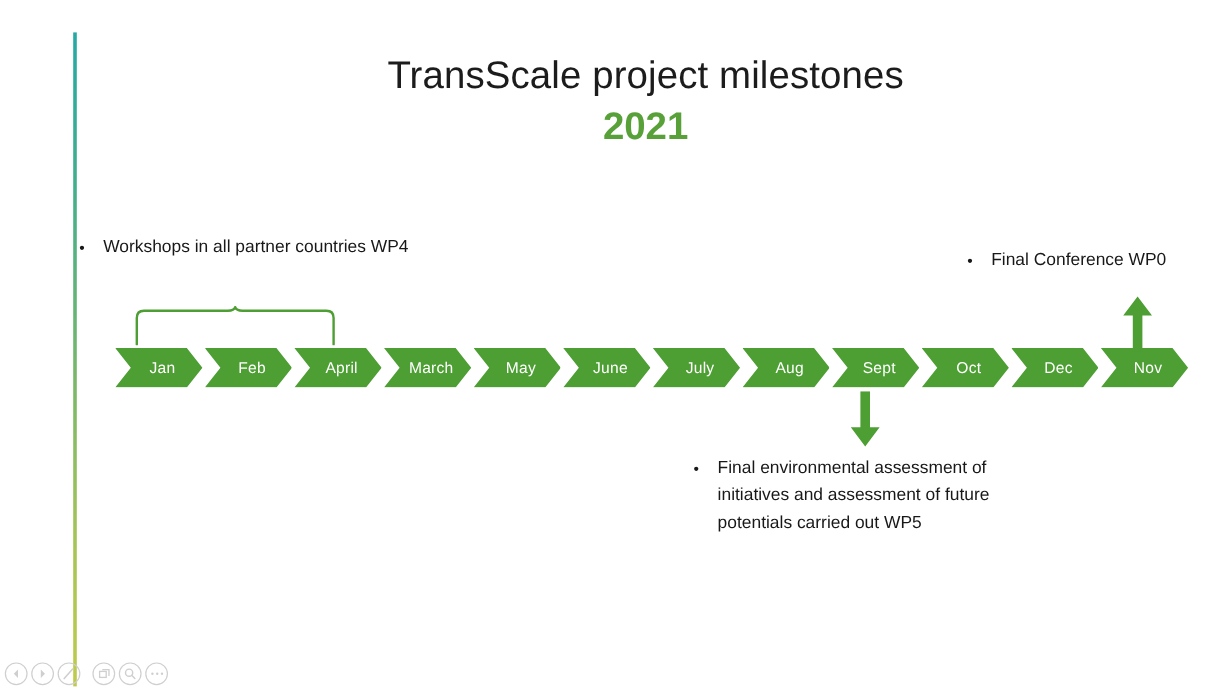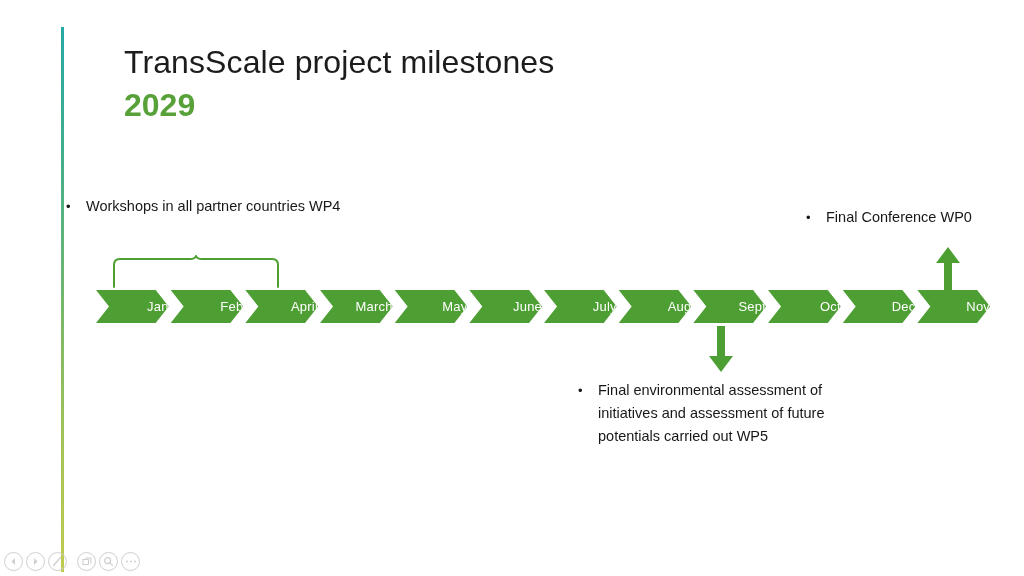--- a/index.html
+++ b/index.html
@@ -22,24 +22,24 @@
     left: 61px;
     top: 27px;
     width: 3px;
     height: 545px;
     background: linear-gradient(to bottom, #25a9a6 0%, #3fae8e 22%, #77b76a 52%, #a6c456 78%, #c0cb4c 100%);
   }
 
   
   .title-block {
     position: absolute;
-    left: 124px;
+    left: 108px;
     top: 40px;
     width: 860px;
-    text-align: left;
+    text-align: center;
   }
   .title-main {
     font-size: 32px;
     line-height: 44px;
     color: #1c1c1c;
     font-weight: 400;
     letter-spacing: .1px;
   }
   .title-year {
     font-size: 32px;
@@ -96,21 +96,20 @@
     clip-path: polygon(0 0, calc(100% - 13px) 0, 100% 50%, calc(100% - 13px) 100%, 0 100%, 13px 50%);
     letter-spacing: .2px;
   }
   .chev:first-child {
     clip-path: polygon(0 0, calc(100% - 13px) 0, 100% 50%, calc(100% - 13px) 100%, 0 100%, 13px 50%);
   }
   .chev:last-child { margin-right: 0; }
   .chev .chev-label {
     display: block;
     padding-left: 6px;
-    text-align: right;
   }
 
   
   .brace {
     position: absolute;
     left: 110px;
     top: 255px;
     width: 172px;
     height: 33px;
   }
@@ -153,21 +152,21 @@
   .tb-btn svg { display: block; }
   .tb-gap { width: 4px; }
 </style>
 </head>
 <body>
 
 <div class="accent-bar"></div>
 
 <div class="title-block">
   <div class="title-main">TransScale project milestones</div>
-  <div class="title-year">2029</div>
+  <div class="title-year">2021</div>
 </div>
 
 <div class="callout" id="callout-workshops">
   <div class="bullet-row">
     <span class="bullet-dot">•</span>
     <span class="bullet-text">Workshops in all partner countries WP4</span>
   </div>
 </div>
 
 <div class="callout" id="callout-final-conference">

